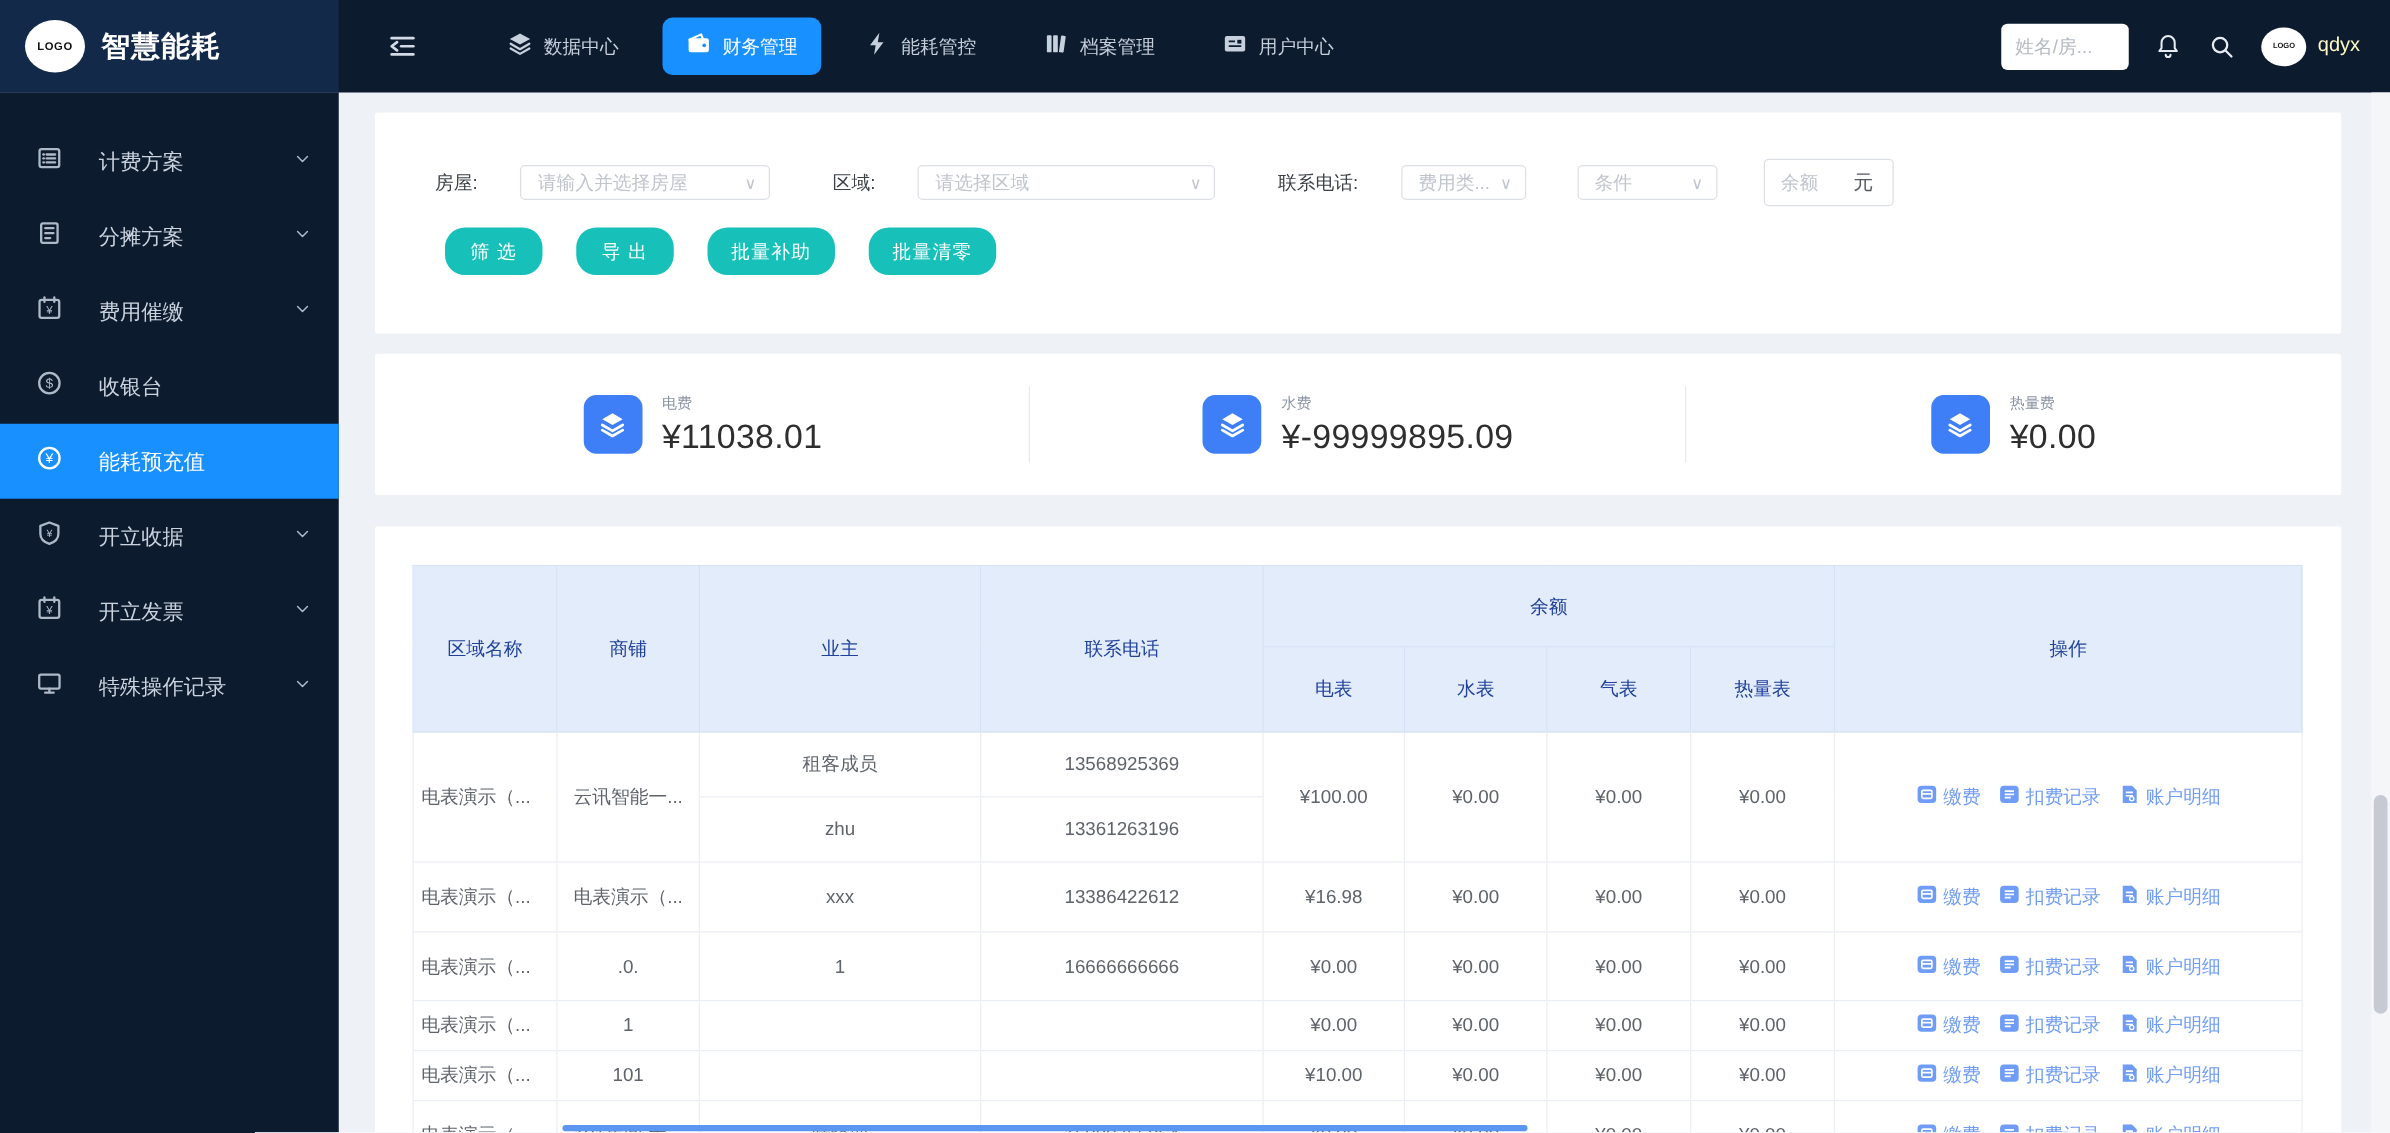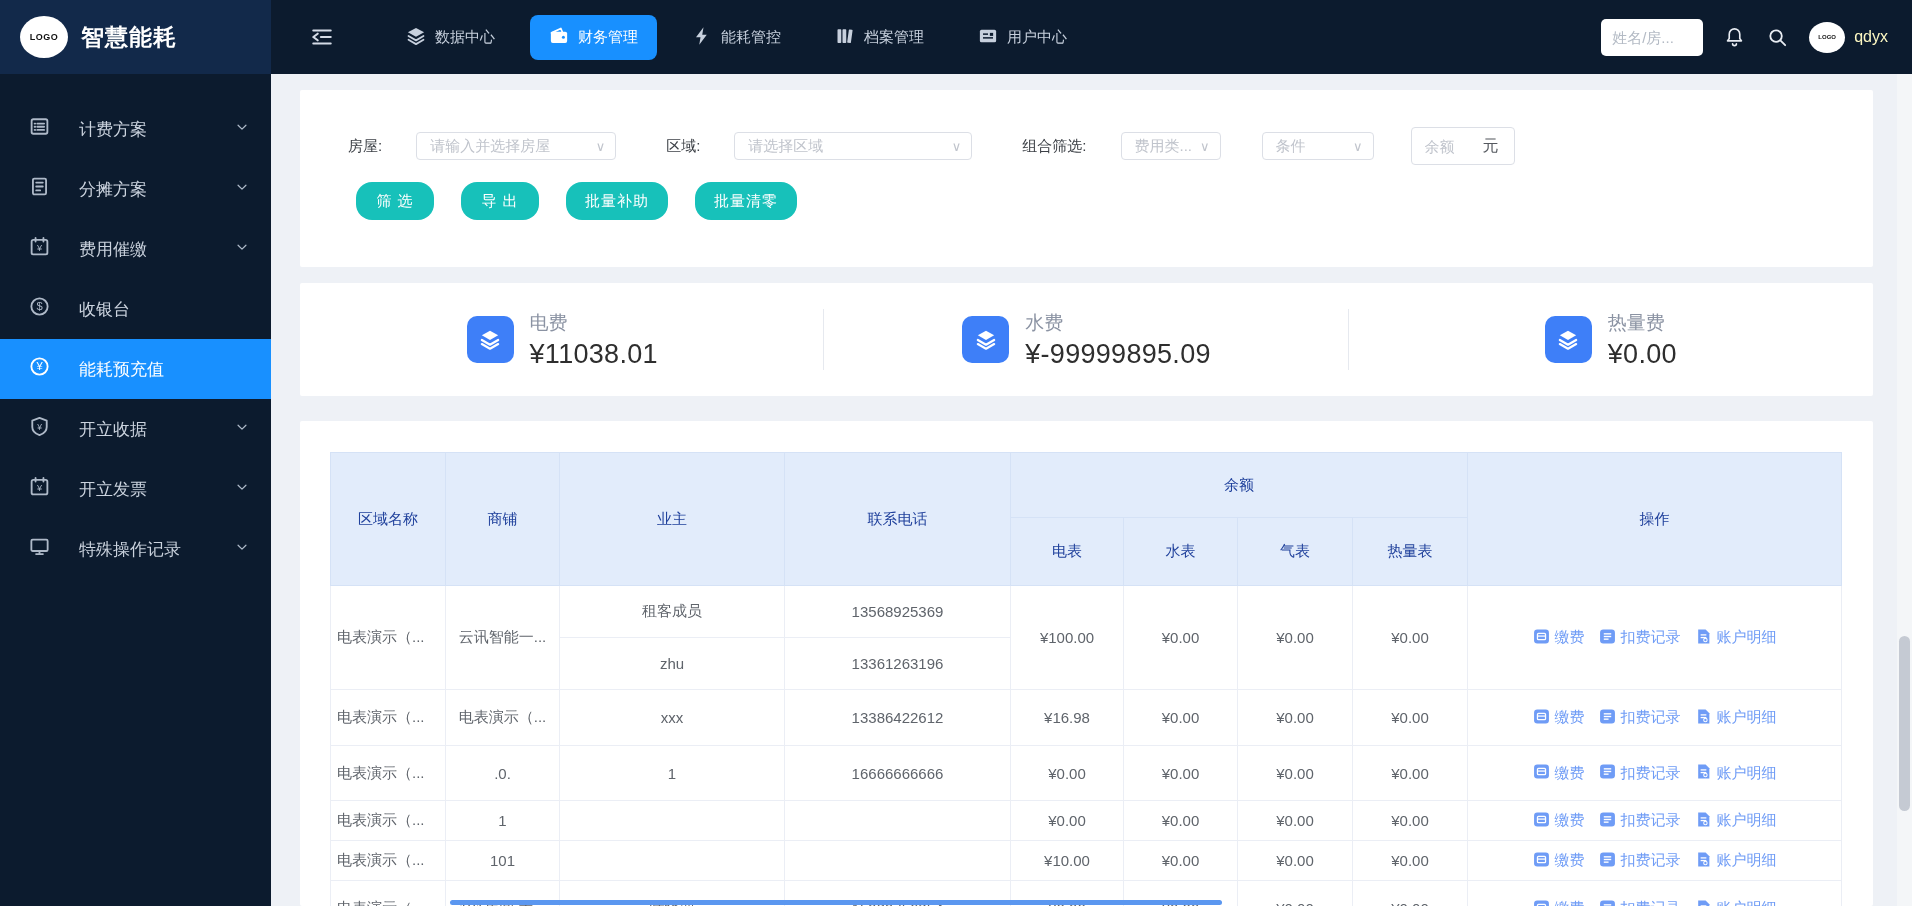--- a/index.html
+++ b/index.html
@@ -51,21 +51,21 @@
   .amount-suffix { color:#55595f; font-size:16px; margin-left:6px; }
   .btn-row { position:absolute; top:92px; left:56px; display:flex; gap:27px; }
   .teal-btn { height:38px; min-width:78px; padding:10px 19px; background:#17c1ba; color:#fff; border:none; border-radius:16px; font-size:15px; letter-spacing:1px; cursor:pointer; white-space:nowrap; font-family:inherit; }
 
   
   .stats-panel { left:300px; top:283px; width:1573px; height:113px; display:flex; align-items:center; }
   .stat-card { flex:1; height:100%; display:flex; align-items:center; justify-content:center; gap:16px; position:relative; }
   .stat-card:not(:last-child)::after { content:""; position:absolute; right:0; top:26px; height:61px; width:1px; background:#e6e9ef; }
   .stat-icon { width:47px; height:47px; border-radius:10px; background:#3e7ff8; display:flex; align-items:center; justify-content:center; flex:0 0 auto; }
   .stat-text { display:flex; flex-direction:column; gap:3px; }
-  .stat-label { font-size:19px; color:#8b93a3; }
+  .stat-label { font-size:12px; color:#8b93a3; }
   .stat-value { font-size:27px; color:#2e2e2e; font-weight:500; letter-spacing:.3px; }
 
   
   .table-panel { left:300px; top:421px; width:1573px; height:485px; padding:31px 0 0 30px; overflow:hidden; }
   table { border-collapse:collapse; table-layout:fixed; width:1511px; }
   th { background:#e2ecfb; color:#20419c; font-weight:400; font-size:15px; border:1px solid #d5e2f6; }
   thead tr.h1 th { height:65px; }
   thead tr.h2 th { height:68px; }
   td { border:1px solid #ebeef5; font-size:15px; color:#5f646b; text-align:center; background:#fff; overflow:hidden; white-space:nowrap; }
   td.cell-region { text-align:left; padding-left:6px; }
@@ -252,21 +252,21 @@
       <span class="f-label">房屋:</span>
       <div class="sel sel-house">
         <span class="ph">请输入并选择房屋</span>
         <span class="caret">∨</span>
       </div>
       <span class="f-label">区域:</span>
       <div class="sel sel-area">
         <span class="ph">请选择区域</span>
         <span class="caret">∨</span>
       </div>
-      <span class="f-label">组合筛选:</span>
+      <span class="f-label">联系电话:</span>
       <div class="sel sel-fee">
         <span class="ph">费用类...</span>
         <span class="caret">∨</span>
       </div>
       <div class="sel sel-cond">
         <span class="ph">条件</span>
         <span class="caret">∨</span>
       </div>
       <div class="amount-box">
         <input placeholder="余额" style="">

